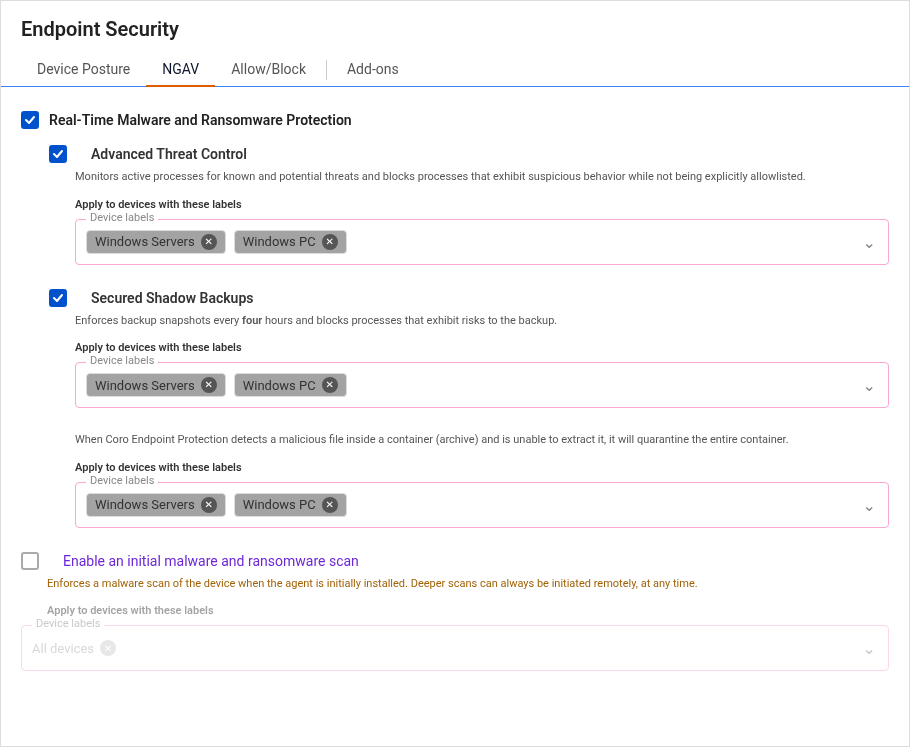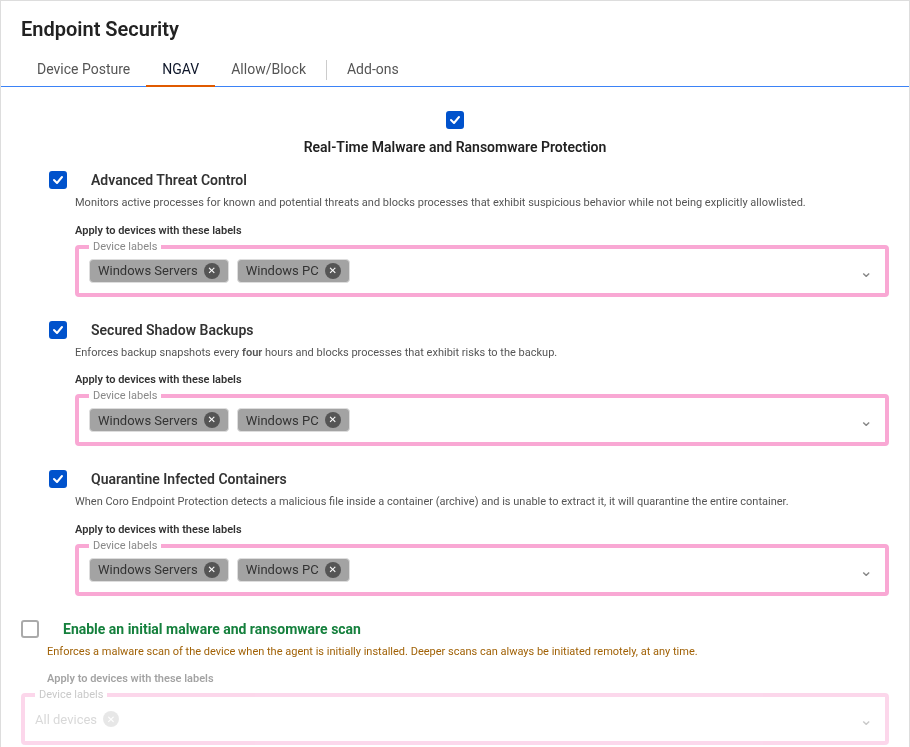--- a/index.html
+++ b/index.html
@@ -53,21 +53,20 @@
     }
     .content {
       padding: 24px 20px;
       background: #fff;
     }
     .section-top {
       display: flex;
       align-items: center;
       gap: 10px;
       margin-bottom: 16px;
-      flex-direction: column;
     }
     .section-top-label {
       font-size: 14px;
       font-weight: 600;
       color: #222;
     }
     .feature-block {
       margin-left: 28px;
       margin-bottom: 24px;
     }
@@ -93,21 +92,21 @@
       font-weight: 600;
     }
     .apply-label {
       font-size: 11px;
       font-weight: 600;
       color: #333;
       margin-bottom: 8px;
       margin-left: 26px;
     }
     .device-labels-box {
-      border: 4px solid #f9a8d4;
+      border: 1px solid #f9a8d4;
       border-radius: 4px;
       padding: 0;
       position: relative;
       margin-left: 26px;
       margin-right: 0;
     }
     .device-labels-legend {
       position: absolute;
       top: -9px;
       left: 10px;
@@ -279,28 +278,20 @@
           <div class="label-tag">
             <span>Windows PC</span>
             <span class="label-tag-remove">✕</span>
           </div>
         </div>
         <span class="dropdown-arrow">⌄</span>
       </div>
     </div>
 
     <div class="feature-block">
-      <div class="feature-header">
-        <div class="checkbox-custom">
-          <svg viewBox="0 0 12 12" fill="none">
-            <polyline points="2,6 5,9 10,3" stroke="white" stroke-width="2" stroke-linecap="round" stroke-linejoin="round"></polyline>
-          </svg>
-        </div>
-        <span class="feature-title">Quarantine Infected Containers</span>
-      </div>
       <div class="feature-description">When Coro Endpoint Protection detects a malicious file inside a container (archive) and is unable to extract it, it will quarantine the entire container.</div>
       <div class="apply-label">Apply to devices with these labels</div>
       <div class="device-labels-box">
         <span class="device-labels-legend">Device labels</span>
         <div class="device-labels-inner">
           <div class="label-tag">
             <span>Windows Servers</span>
             <span class="label-tag-remove">✕</span>
           </div>
           <div class="label-tag">
@@ -308,21 +299,21 @@
             <span class="label-tag-remove">✕</span>
           </div>
         </div>
         <span class="dropdown-arrow">⌄</span>
       </div>
     </div>
 
     <div class="feature-block disabled-section" style="margin-left:0;">
       <div class="feature-header">
         <div class="checkbox-custom unchecked"></div>
-        <span class="feature-title" style="font-weight:700; color:#15803d;">Enable an initial malware and ransomware scan</span>
+        <span class="feature-title" style="font-weight:400; color:#6d28d9;">Enable an initial malware and ransomware scan</span>
       </div>
       <div class="feature-description">Enforces a malware scan of the device when the agent is initially installed. Deeper scans can always be initiated remotely, at any time.</div>
       <div class="apply-label">Apply to devices with these labels</div>
       <div class="device-labels-box" style="margin-left:0;">
         <span class="device-labels-legend">Device labels</span>
         <div class="device-labels-inner">
           <div class="all-devices-tag">
             <span>All devices</span>
             <span class="all-devices-remove">✕</span>
           </div>

